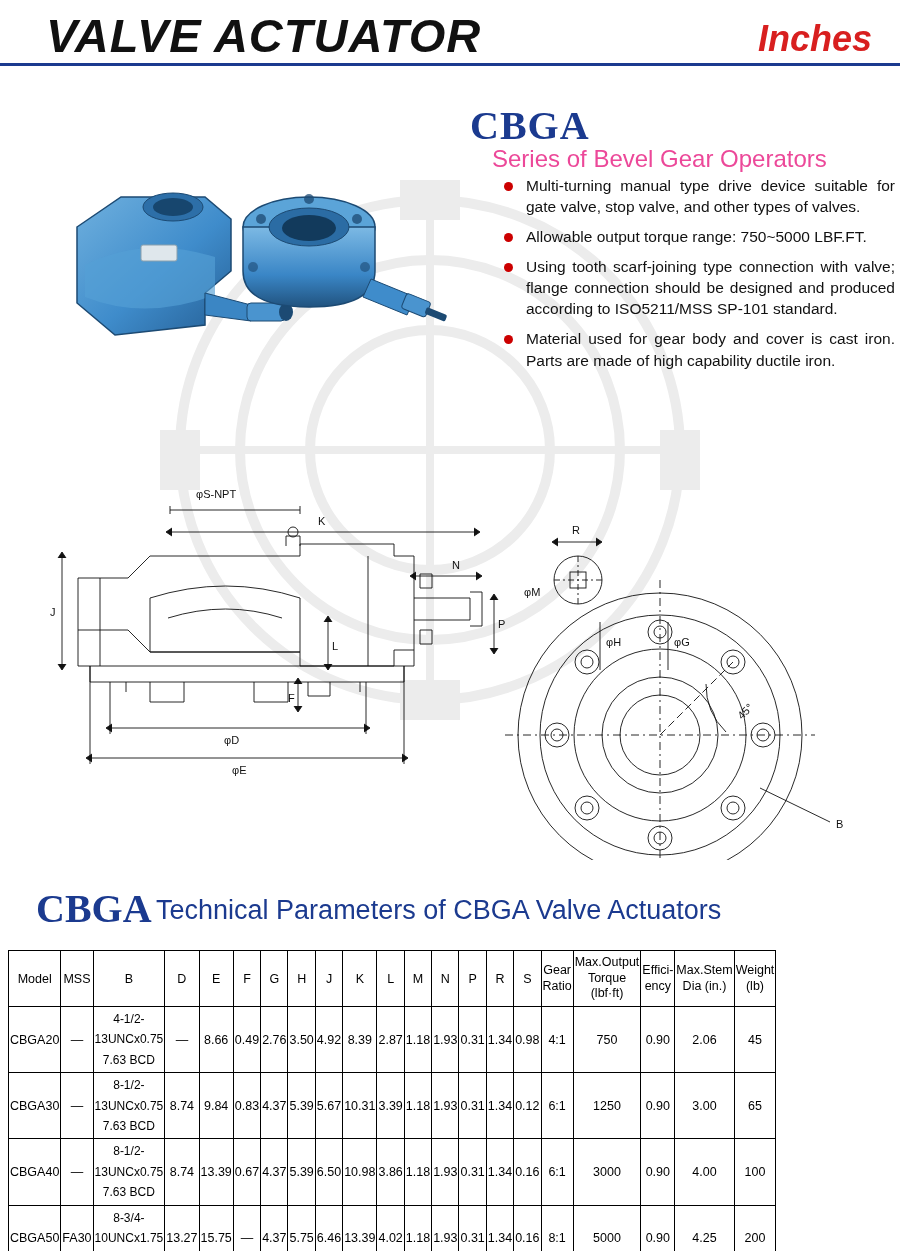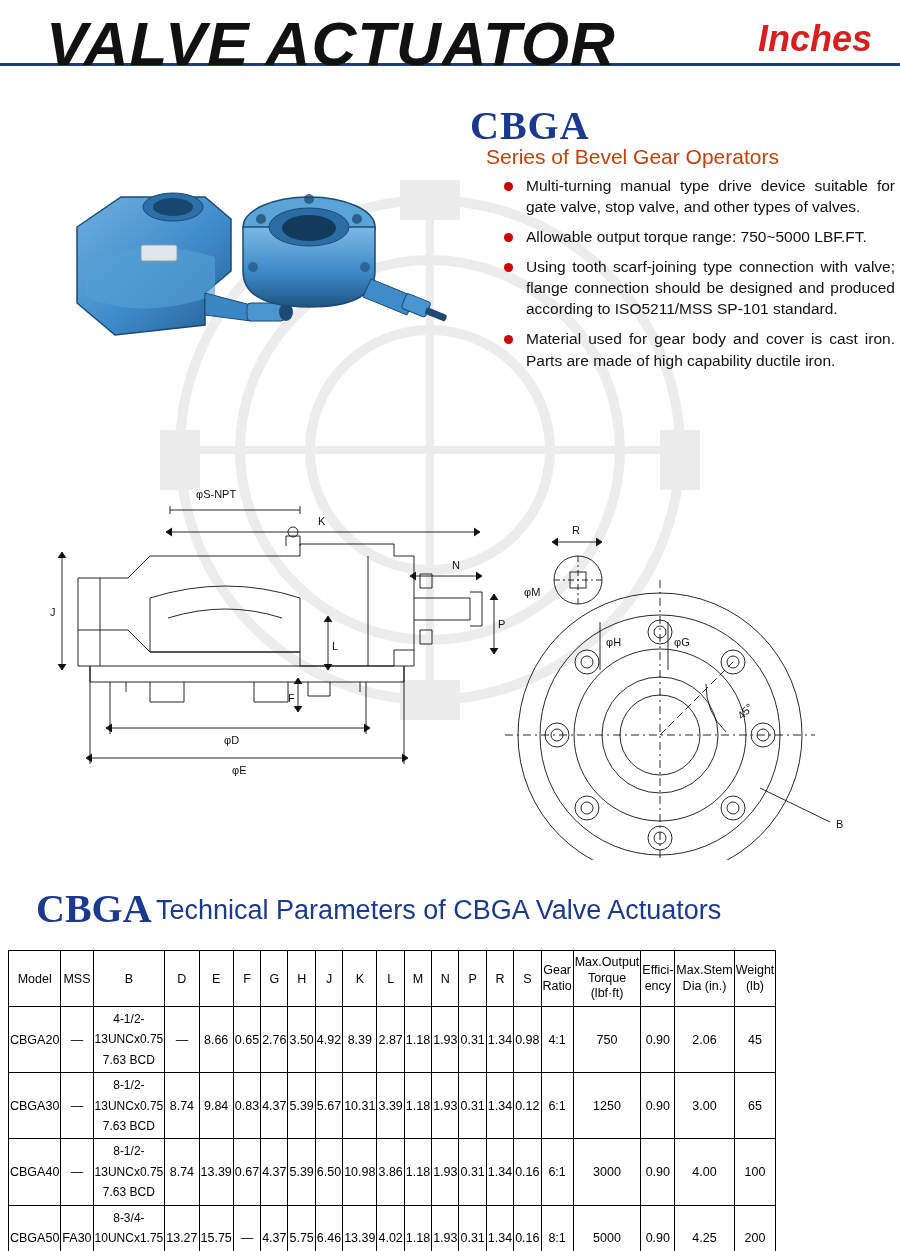--- a/index.html
+++ b/index.html
@@ -23,39 +23,39 @@
   }
 
   
   .header {
     position:absolute; left:0; top:0; width:900px; height:66px;
     border-bottom:3px solid #1b3a8f; z-index:5;
   }
   .title-main {
     position:absolute; left:46px; top:8px;
     font-family:"Liberation Sans", sans-serif;
-    font-style:italic; font-weight:bold; font-size:62px;
+    font-style:italic; font-weight:bold; font-size:47px;
     letter-spacing:1px; color:#111;text-align:right;
   }
   .title-unit {
     position:absolute; right:28px; top:18px;
     font-style:italic; font-weight:bold; font-size:36px;
     color:#d81f1f;
   }
 
   
   .series-wrap { position:absolute; left:470px; top:102px; z-index:5; }
   .series-code {
     display:inline-block; font-family:"Liberation Serif", serif;
     font-size:40px; font-weight:bold; color:#1b3a8f; letter-spacing:1px;
     vertical-align:baseline;
   }
   .series-name {
-    display:inline-block; font-size:21px; color:#c2410c;
-    margin-left:16px; vertical-align:baseline; position:relative; top:-4px;
+    display:inline-block; font-size:24px; color:#ec4899;
+    margin-left:22px; vertical-align:baseline; position:relative; top:-4px;
   }
 
   
   .bullets {
     position:absolute; left:500px; top:175px; width:395px; z-index:5;
   }
   .bullet { position:relative; padding-left:26px; margin-bottom:9px; }
   .bullet .dot {
     position:absolute; left:4px; top:7px; width:9px; height:9px;
     border-radius:50%; background:#cc0000;
@@ -356,21 +356,21 @@
   <tbody>
     <tr>
       <td>CBGA20</td>
       <td>—</td>
       <td class="b-col">
         <div>4-1/2-13UNCx0.75</div>
         <div>7.63 BCD</div>
       </td>
       <td>—</td>
       <td>8.66</td>
-      <td>0.65</td>
+      <td>0.49</td>
       <td>2.76</td>
       <td>3.50</td>
       <td>4.92</td>
       <td>8.39</td>
       <td>2.87</td>
       <td>1.18</td>
       <td>1.93</td>
       <td>0.31</td>
       <td>1.34</td>
       <td>0.98</td>

